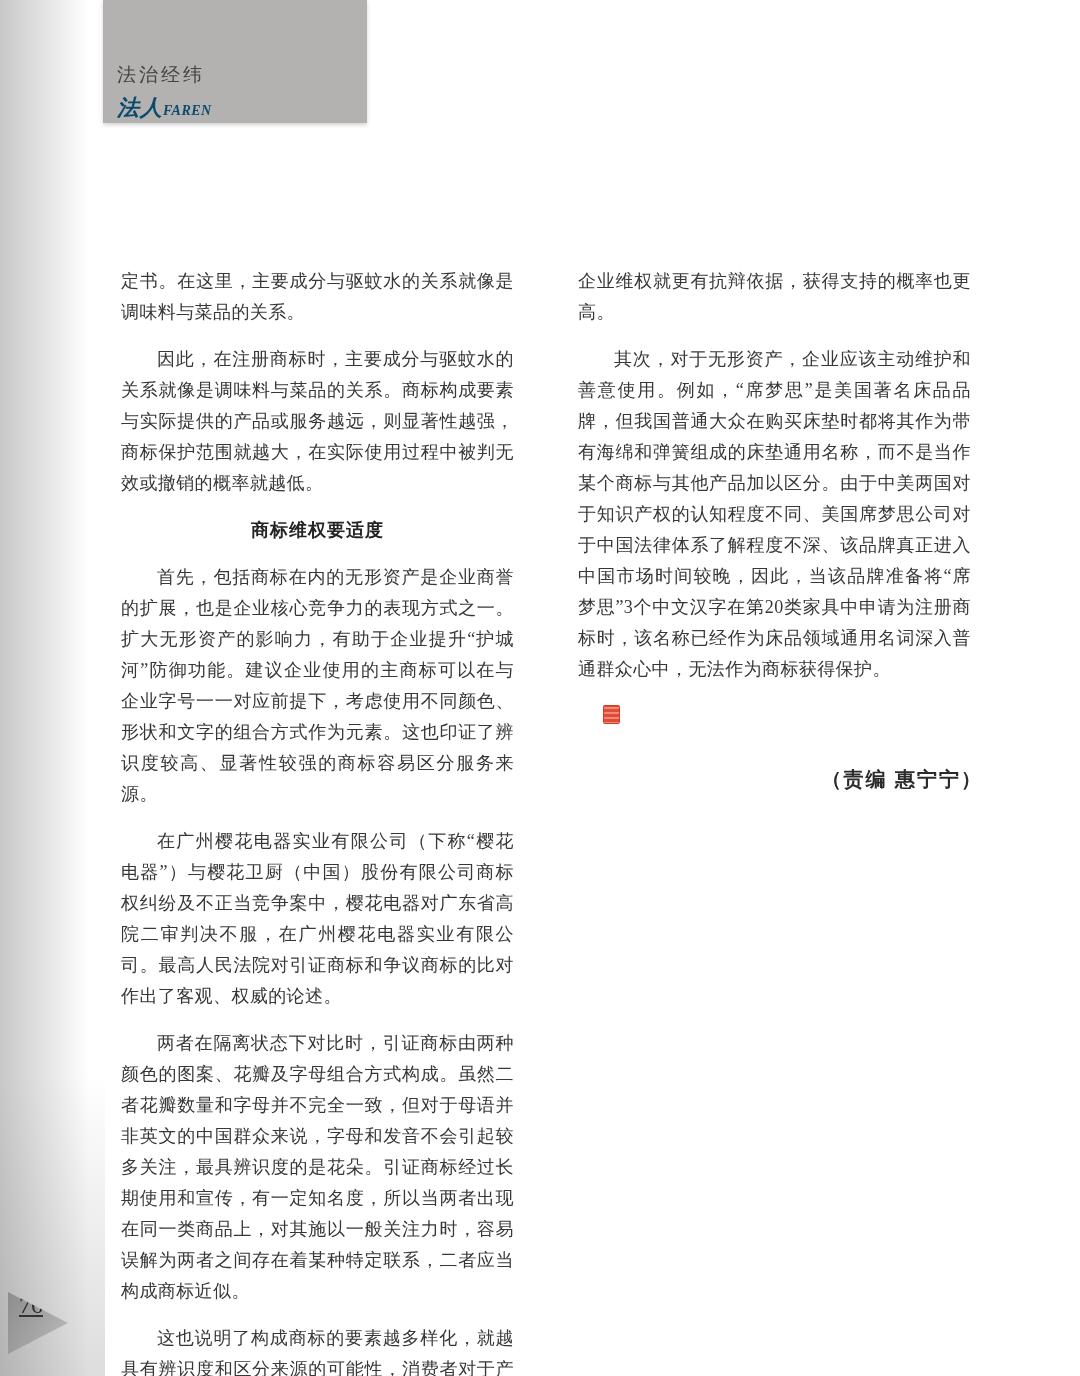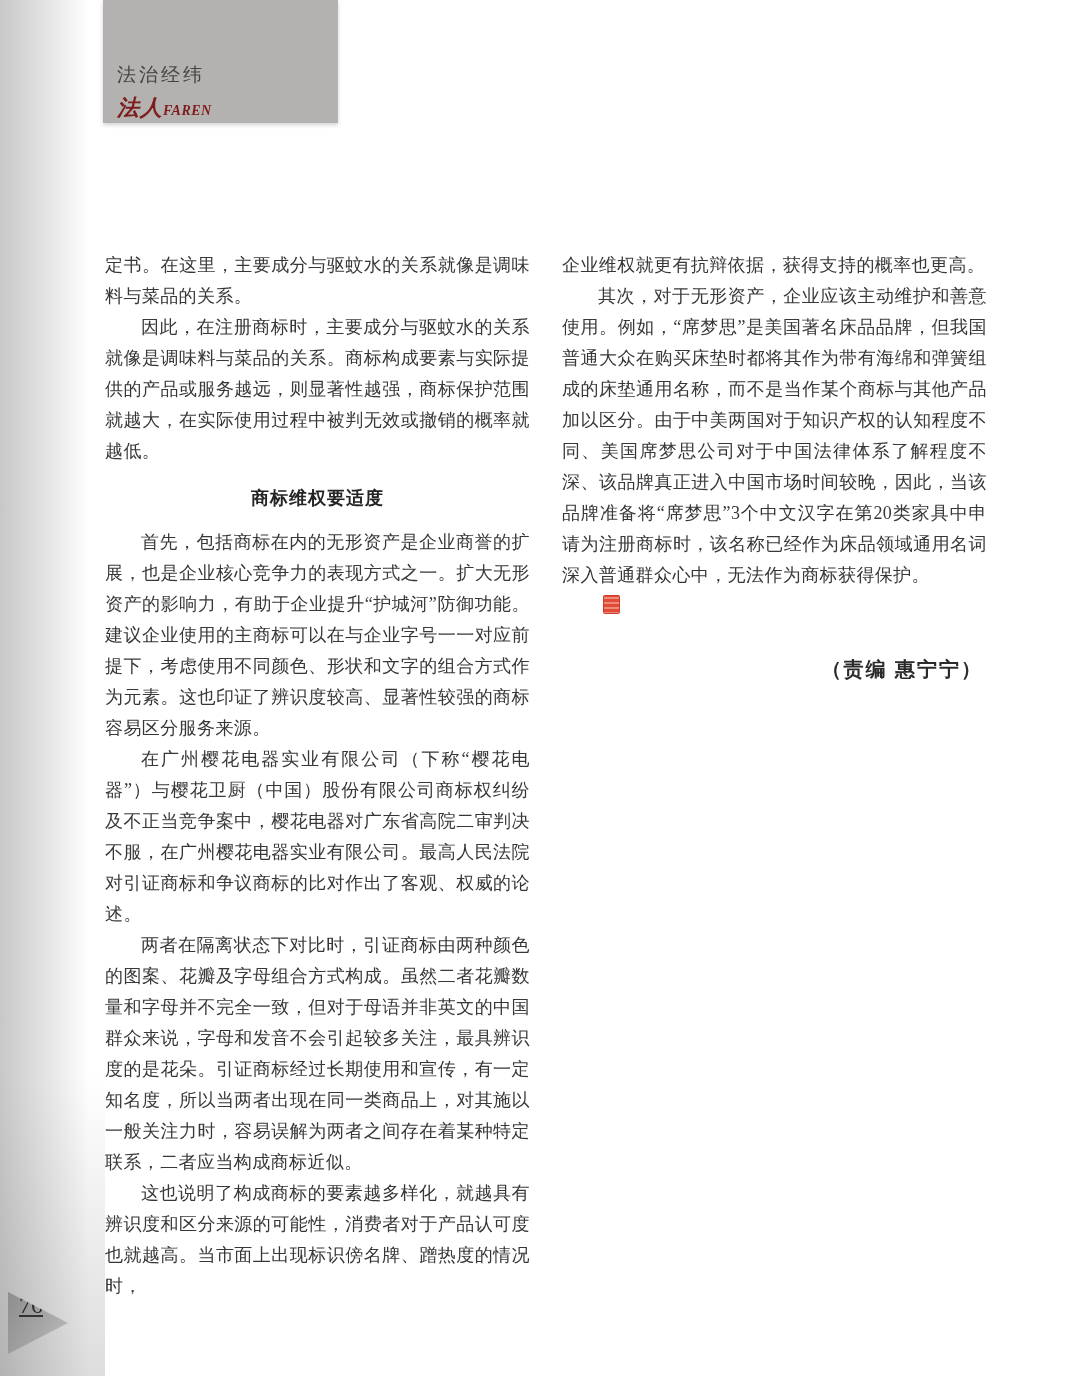--- a/index.html
+++ b/index.html
@@ -13,48 +13,48 @@
   
   .left-shade {
     position:absolute; left:0; top:0; bottom:0; width:105px;
     background:
       linear-gradient(to right, rgba(110,110,110,0.38), rgba(255,255,255,0) 85%),
       linear-gradient(to top, rgba(120,120,120,0.25), rgba(255,255,255,0) 22%);
     pointer-events:none;
   }
   
   .header-box {
-    position:absolute; left:103px; top:0; width:235px; height:123px;
+    position:absolute; left:103px; top:0; width:264px; height:123px;
     background:#b3b2b0;
     box-shadow:0 2px 4px rgba(0,0,0,0.18);
   }
   .section-label {
     position:absolute; left:14px; top:62px;
     font-family:"Liberation Sans","DejaVu Sans",sans-serif;
     font-size:19px; color:#454545; letter-spacing:3px;
   }
   .logo-line {
     position:absolute; left:14px; top:93px;
-    font-style:italic; font-weight:bold; color:#7f1d1d;
+    font-style:italic; font-weight:bold; color:#0c4a6e;
     white-space:nowrap;
     text-align:right;
   }
   .logo-cn { font-size:22px; letter-spacing:1px; }
   .logo-en { font-size:14px; letter-spacing:0.5px; }
   
   .content {
     position:absolute; left:105px; top:250px; width:882px;
     display:flex; gap:32px;
   }
   .col {
     width:425px;
     font-size:18px; line-height:31px; letter-spacing:0.4px;
     text-align:justify; color:#373737;
   }
-  .paras p { margin:0; text-indent:2em; }
+  .paras p { margin:16px; text-indent:2em; }
   .paras.cont > p:first-child { text-indent:0; }
   .para-final { margin:0; text-indent:2em; }
   .article-heading {
     font-family:"Liberation Sans","DejaVu Sans",sans-serif;
     font-size:18px; font-weight:bold; color:#242424;
     text-align:center; margin:16px 0 13px 0; letter-spacing:1px;
   }
   .seal {
     display:inline-block; width:17px; height:19px; margin-left:5px;
     vertical-align:-2px; border-radius:2px;

